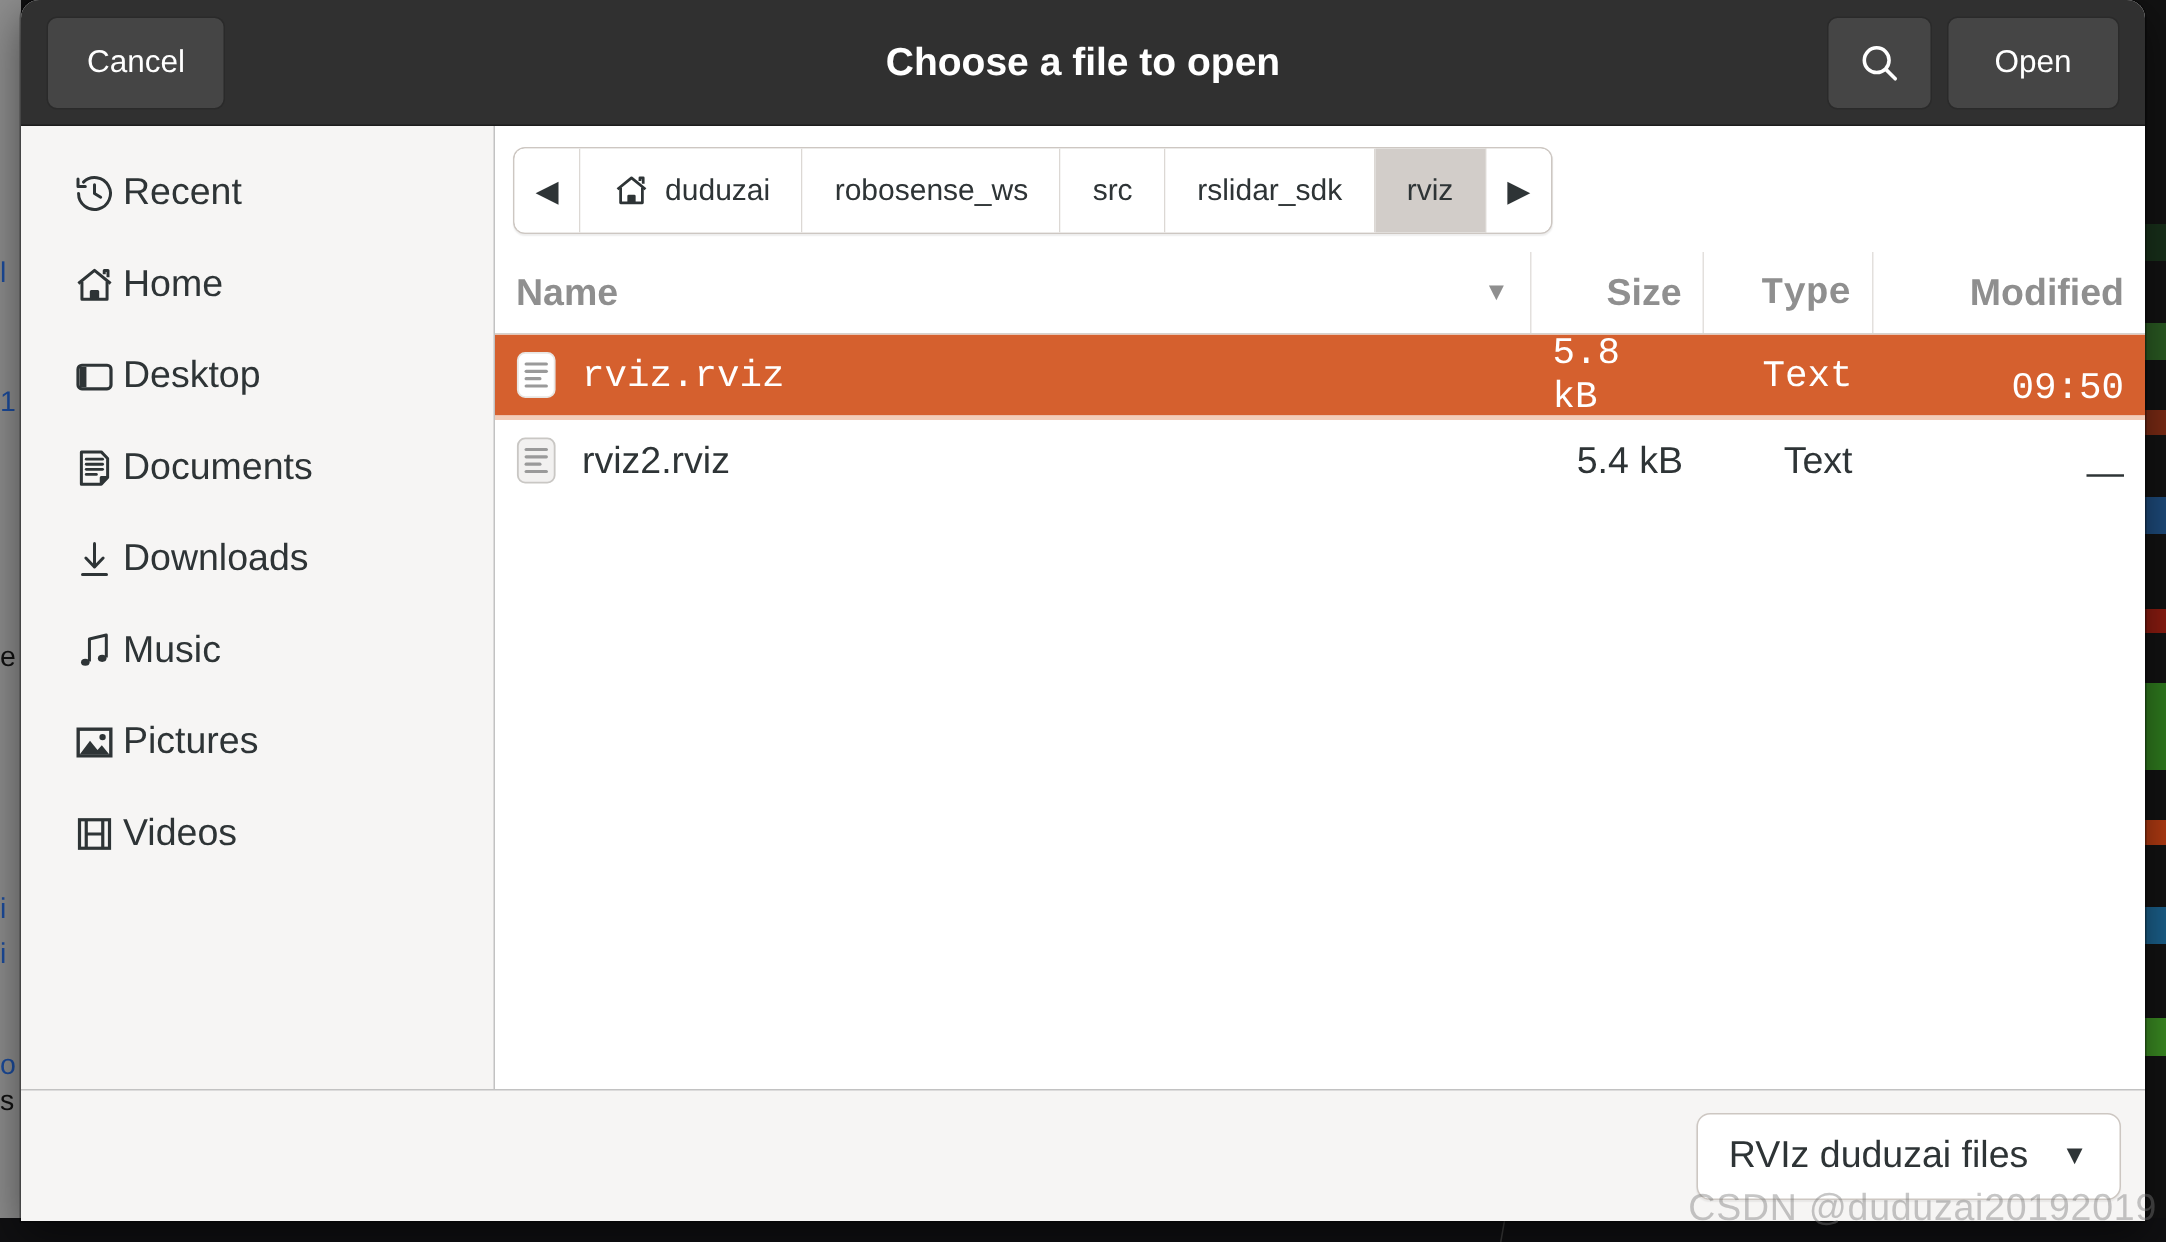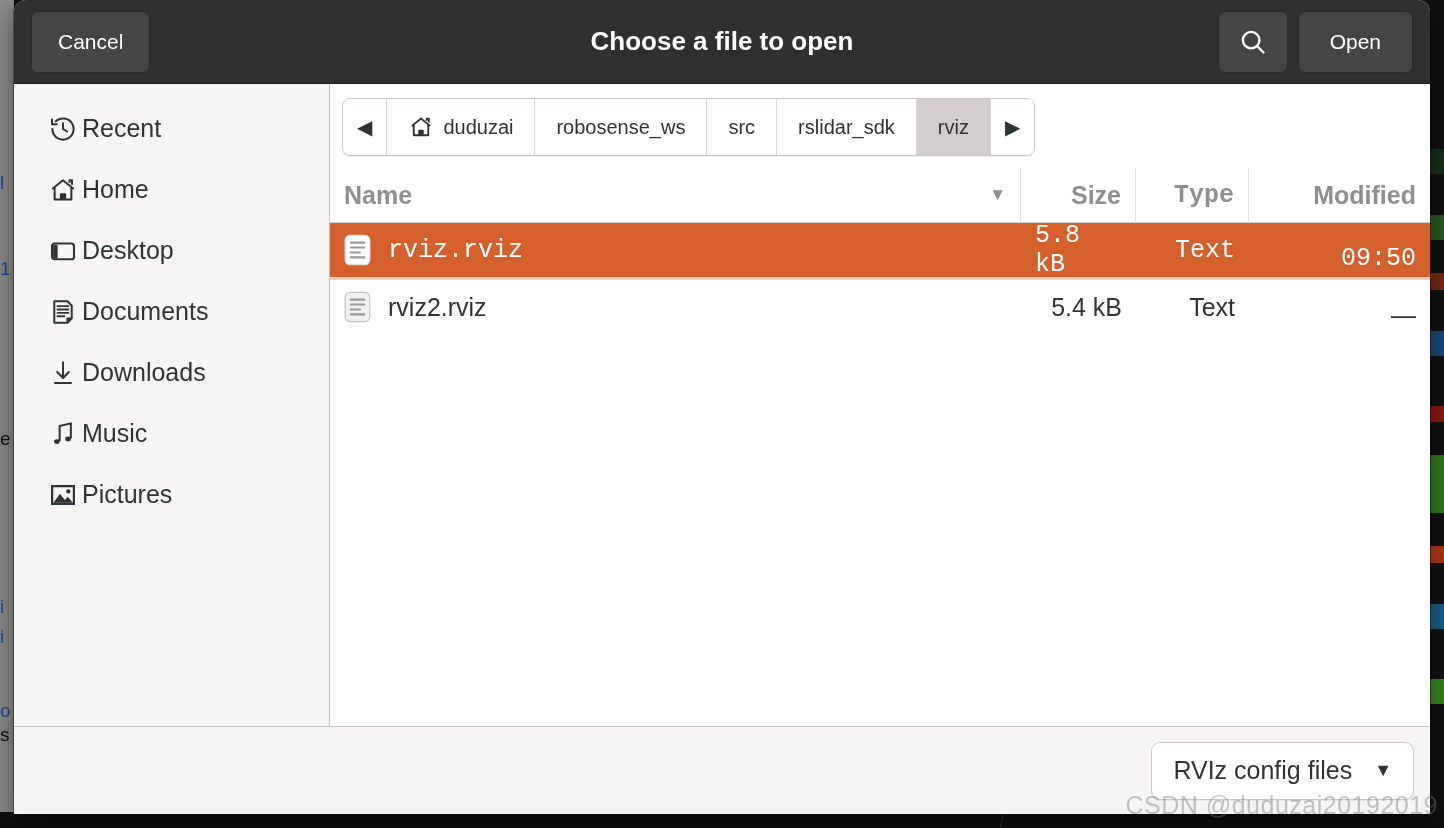--- a/index.html
+++ b/index.html
@@ -330,20 +330,31 @@
         <span>
           <svg class="side-icon" viewBox="0 0 24 24" fill="none" stroke="#2e3436" stroke-width="1.8">
             <rect x="3.3" y="4.9" width="17.4" height="14.2"></rect>
             <circle cx="16.3" cy="9.1" r="1.7" fill="#2e3436" stroke="none"></circle>
             <path d="M4.3 18.1 9.6 11l4 5 2.3-2.6 3.8 4.7z" fill="#2e3436" stroke="none"></path>
           </svg>
         </span>
         <span class="side-label">Pictures</span>
       </div>
 
+      <div class="side-item">
+        <span>
+          <svg class="side-icon" viewBox="0 0 24 24" fill="none" stroke="#2e3436" stroke-width="1.7">
+            <rect x="4" y="4.4" width="16" height="15.2"></rect>
+            <line x1="7.6" y1="4.4" x2="7.6" y2="19.6"></line>
+            <line x1="16.4" y1="4.4" x2="16.4" y2="19.6"></line>
+            <line x1="7.6" y1="12" x2="16.4" y2="12"></line>
+          </svg>
+        </span>
+        <span class="side-label">Videos</span>
+      </div>
 
     </div>
 
     <div class="content">
 
       <div class="pathbar-wrap">
         <div class="pathbar">
 
           <div class="crumb arrow">◀</div>
 
@@ -431,20 +442,20 @@
           <div class="cell type">Text</div>
           <div class="cell mod">—</div>
         </div>
 
       </div>
     </div>
   </div>
 
   <div class="actionbar">
     <div class="filter-combo">
-      <span>RVIz config files</span>
+      <span>RVIz duduzai files</span>
       <span class="combo-arrow">▼</span>
     </div>
   </div>
 
 </div>
 
 <div class="watermark">CSDN @duduzai20192019</div>
 
 </body></html>

